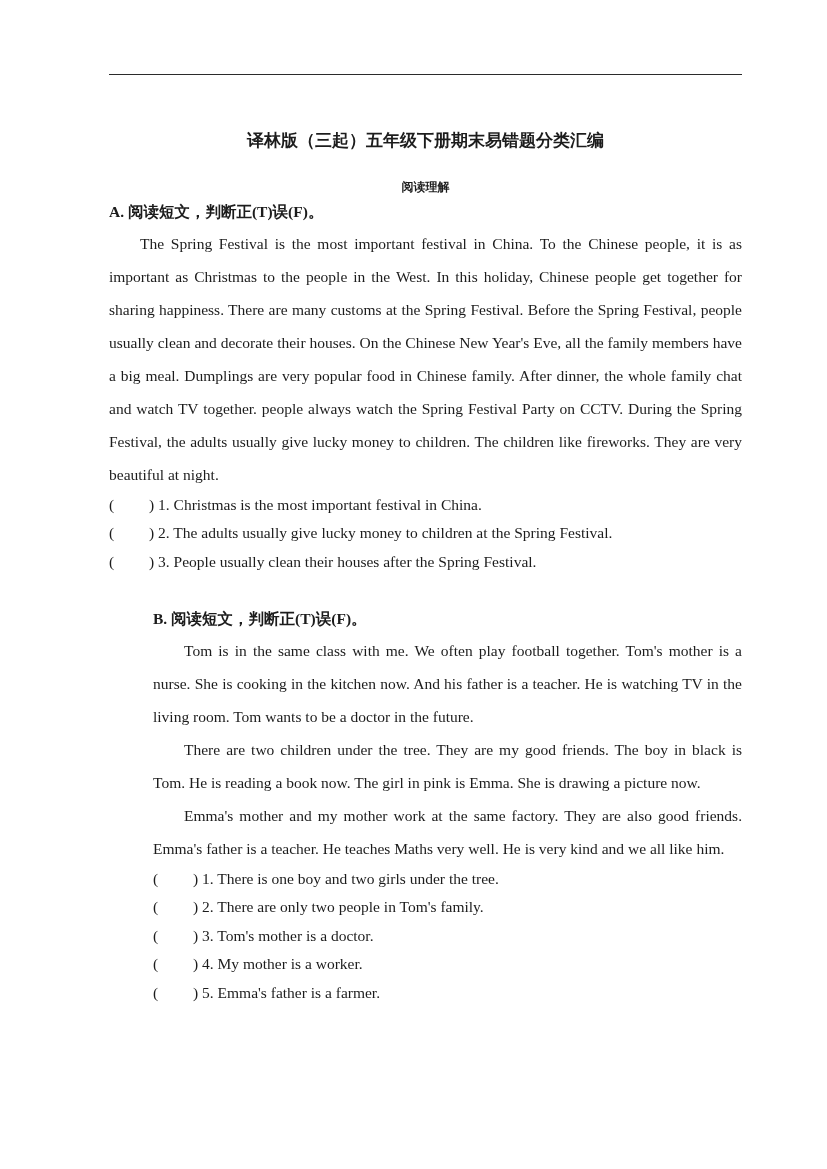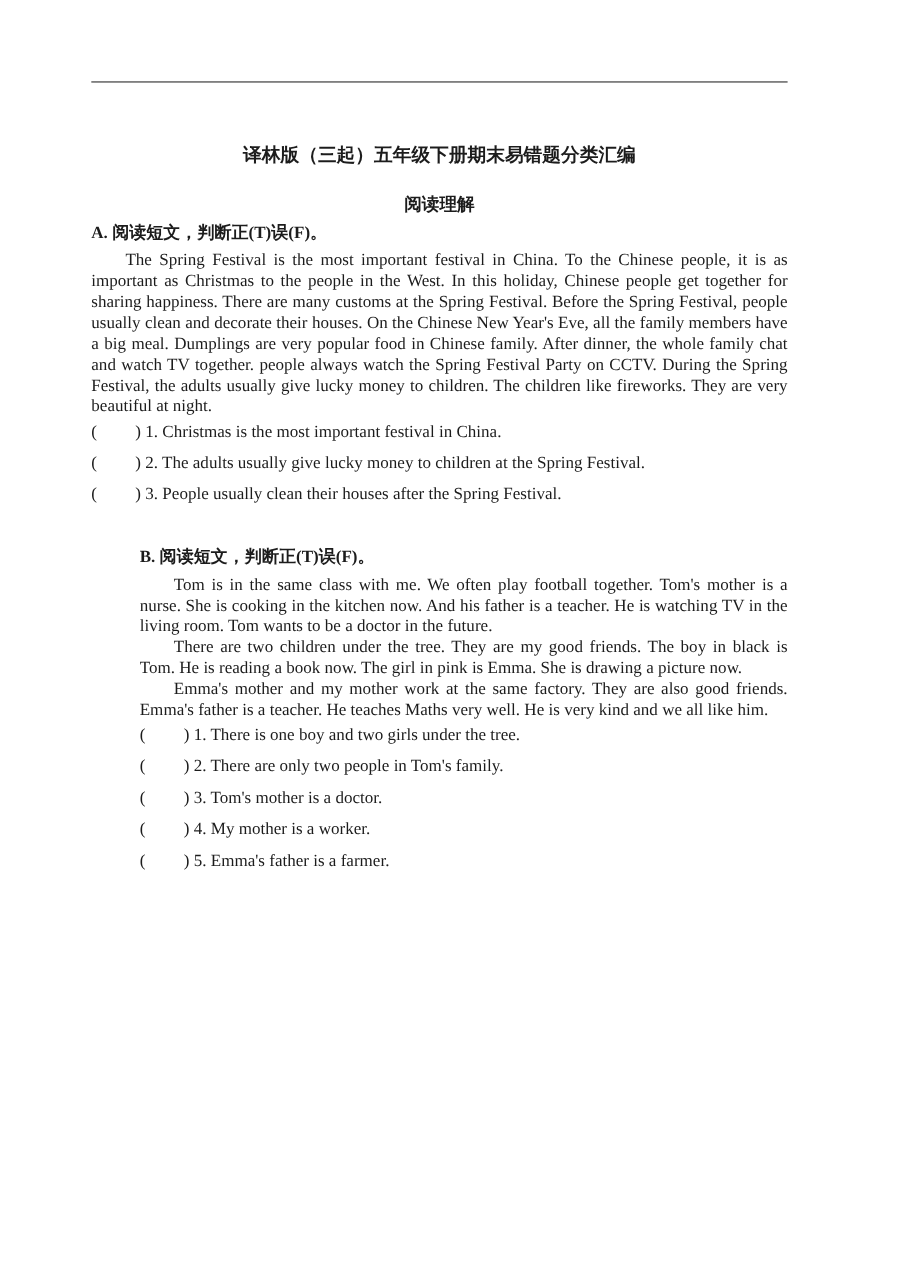--- a/index.html
+++ b/index.html
@@ -12,56 +12,56 @@
     width: 827px;
     height: 1169px;
     margin: 0 auto;
     background: #ffffff;
     font-family: "Liberation Serif", "DejaVu Serif", serif;
     color: #1c1c1c;
     overflow: hidden;
   }
   .content {
     position: absolute;
-    left: 83px;
+    left: 109px;
     width: 633px;
     top: 0;
     font-family: Liberation Serif, serif;
   }
   .top-rule {
     border: none;
     border-top: 1.6px solid #2b2b2b;
     margin: 74px 0 0 0;
   }
   .doc-title {
     margin: 54px 0 0 0;
     font-size: 17px;
     line-height: 24px;
     font-weight: bold;
     text-align: center;
   }
   .doc-subtitle {
     margin: 23px 0 0 0;
-    font-size: 16px;
+    font-size: 12px;
     line-height: 22px;
     font-weight: bold;
     text-align: center;
   }
   .section-heading {
     margin: 0;
     font-size: 15.5px;
     line-height: 28.5px;
     font-weight: bold;
   }
   .section-a { }
   .section-b { margin-top: 29px; margin-left: 44px; }
   .passage {
     margin: 0;
     font-size: 15.5px;
-    line-height: 19px;
+    line-height: 33px;
     text-align: justify;
     text-indent: 31px;
   }
   .question {
     margin: 0;
     font-size: 15.5px;
     line-height: 28.5px;
     white-space: pre-wrap;
   }
 </style>

